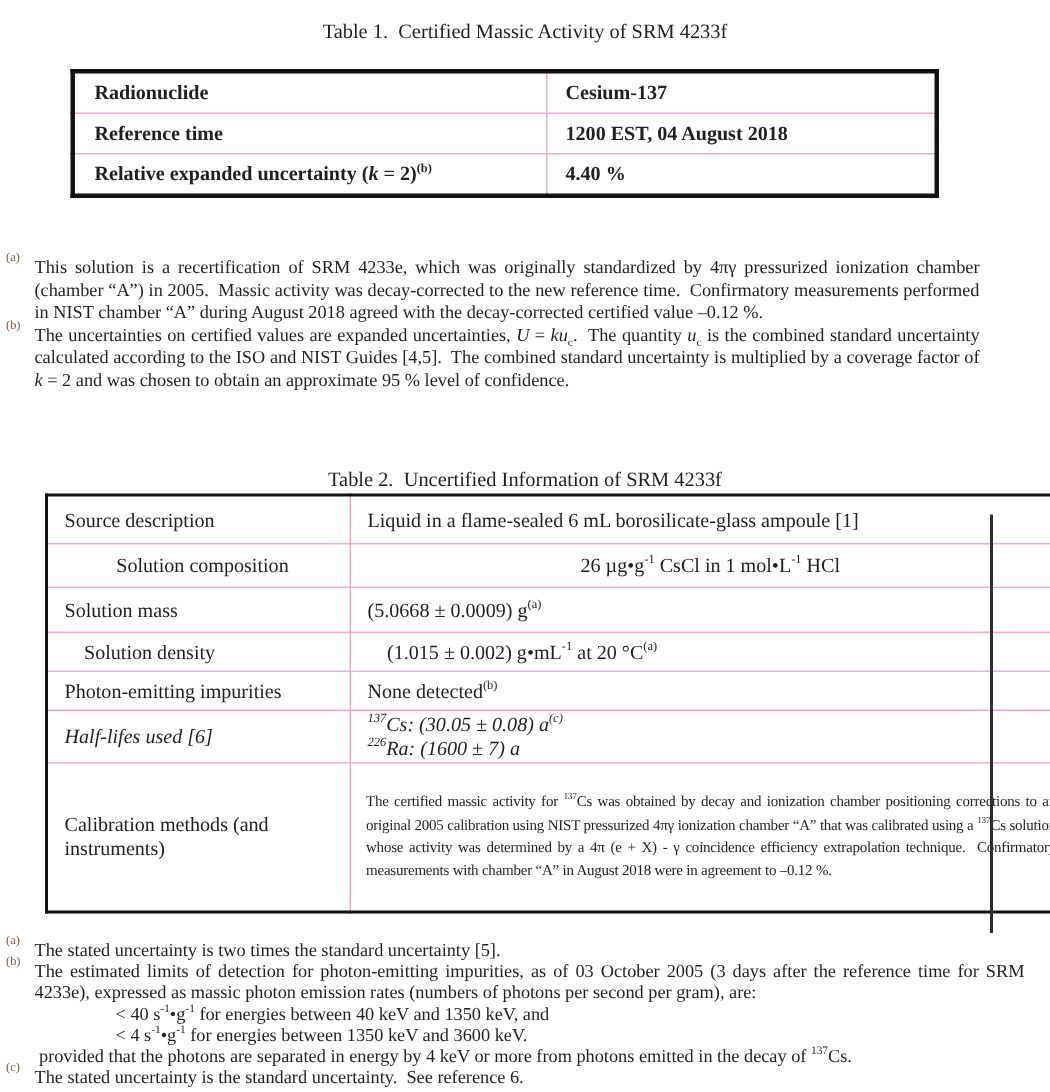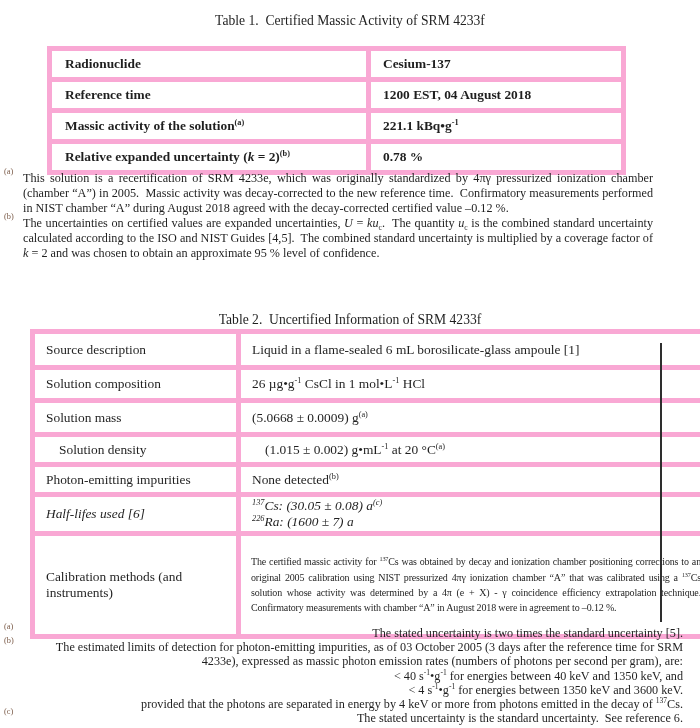--- a/index.html
+++ b/index.html
@@ -21,38 +21,38 @@
   }
   #t1-title { top:13px; }
   #t2-title { top:312px; }
 
   table.tbl {
     position:absolute;
     border-collapse:collapse;
     table-layout:fixed;
   }
   table.tbl td {
-    border:5px solid #f9a8d4;
+    border:1px solid #f9a8d4;
     vertical-align:middle;
     font-size:13.4px;
   }
 
   
   #table1 { left:47px; top:46px; width:579px; border:3px solid #121212; }
   #table1 td { font-weight:bold; }
   #table1 td.lab { width:295px; padding:0 6px 0 13px; }
   #table1 td.val { padding:0 6px 0 12px;margin-top:48px; }
   #table1 tr td { height:26px; }
 
   
   #table2 { left:30px; top:329px; width:682px; border:2px solid #121212; }
   #table2 td.lab { width:184px; padding:0 6px 0 11px; }
   #table2 td.val { padding:0 8px 0 11px; }
   #table2 tr.r0 td { height:31px; }
-  #table2 tr.r1 td { height:28px; }
+  #table2 tr.r1 td { height:28px;text-align:center; }
   #table2 tr.r2 td { height:29px; }
   #table2 tr.r3 td { height:25px;padding-left:24px; }
   #table2 tr.r4 td { height:25px;margin-top:20px; }
   #table2 tr.r5 td { height:34px;font-style:italic; }
   #table2 tr.r6 td { height:92px; }
   #table2 tr.r6 td.val {
     text-align:justify;
     font-size:10px;
     line-height:15.3px;
     letter-spacing:-0.15px;
@@ -73,21 +73,21 @@
   #fn1 { top:171px; width:650px; }
   #fn2 { top:626px; width:680px; }
   .fn {
     margin:0;
     position:relative;
     padding-left:20px;
     text-align:justify;
     white-space:pre-wrap;
   }
   #fn1 .fn { font-size:12.2px; line-height:14.9px; }
-  #fn2 .fn, #fn2 .fn-indent, #fn2 .fn-cont { font-size:12.2px; line-height:14.2px;text-align:right; }
+  #fn2 .fn, #fn2 .fn-indent, #fn2 .fn-cont { font-size:12.2px; line-height:14.2px; }
   sup.fnm {
     position:absolute; left:1px; top:1px;
     font-size:8.3px;
     color:#7a5a47;
   }
   .fn-indent {
     margin:0;
     padding-left:74px;
     white-space:pre-wrap;
   }
@@ -111,26 +111,22 @@
     <tbody>
       <tr>
         <td class="lab"><span>Radionuclide</span></td>
         <td class="val"><span>Cesium-137</span></td>
       </tr>
       <tr>
         <td class="lab"><span>Reference time</span></td>
         <td class="val"><span>1200 EST, 04 August 2018</span></td>
       </tr>
       <tr>
-        <td class="lab"><span>Massic activity of the solution<sup>(a)</sup></span></td>
-        <td class="val"><span>221.1 kBq•g<sup>-1</sup></span></td>
-      </tr>
-      <tr>
         <td class="lab"><span>Relative expanded uncertainty (<i>k</i> = 2)<sup>(b)</sup></span></td>
-        <td class="val"><span>0.78 %</span></td>
+        <td class="val"><span>4.40 %</span></td>
       </tr>
     </tbody>
   </table>
 
   <div class="fnblock" id="fn1">
     <p class="fn"><sup class="fnm">(a)</sup><span>This solution is a recertification of SRM 4233e, which was originally standardized by 4πγ pressurized ionization chamber (chamber “A”) in 2005.  Massic activity was decay-corrected to the new reference time.  Confirmatory measurements performed in NIST chamber “A” during August 2018 agreed with the decay-corrected certified value –0.12 %.</span></p>
     <p class="fn"><sup class="fnm">(b)</sup><span>The uncertainties on certified values are expanded uncertainties, <i>U</i> = <i>k</i><i>u</i><sub>c</sub>.  The quantity <i>u</i><sub>c</sub> is the combined standard uncertainty calculated according to the ISO and NIST Guides [4,5].  The combined standard uncertainty is multiplied by a coverage factor of <i>k</i> = 2 and was chosen to obtain an approximate 95 % level of confidence.</span></p>
   </div>
 
   <div class="tbl-title" id="t2-title">Table 2.  Uncertified Information of SRM 4233f</div>

